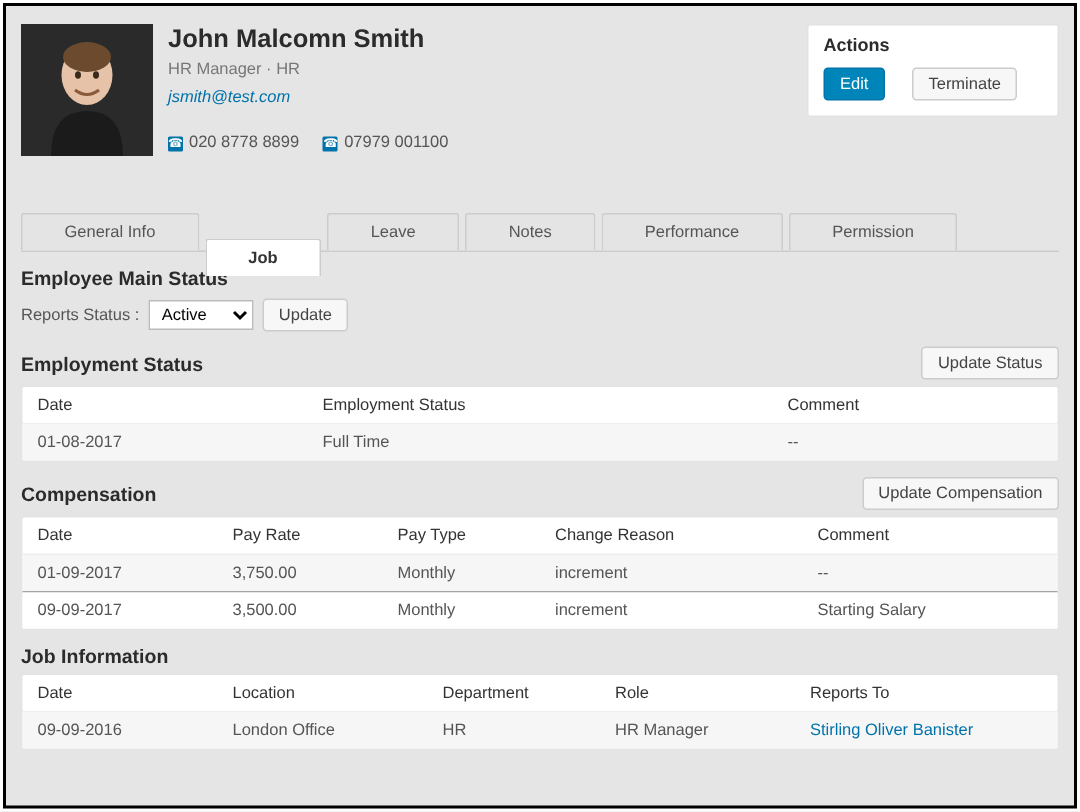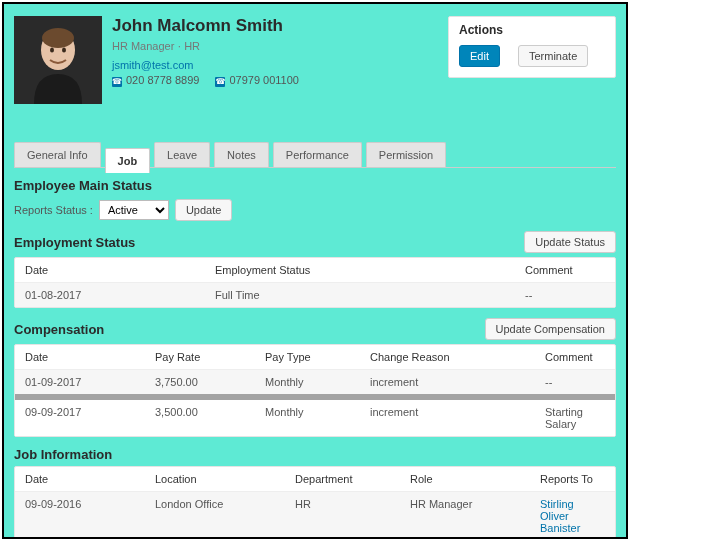--- a/index.html
+++ b/index.html
@@ -3,23 +3,23 @@
 <meta charset="utf-8">
 <style>
   * { box-sizing: border-box; margin: 0; padding: 0; }
   body {
     font-family: -apple-system, BlinkMacSystemFont, "Segoe UI", Arial, sans-serif;
     background: #fff;
     padding: 2px;
   }
   .frame {
     border: 2px solid #000;
-    width: 626px;
+    width: 716px;
     height: 537px;
-    background: #5eead4;
+    background: #e5e5e5;
     padding: 12px 10px;
     overflow: hidden;
   }
   .top {
     display: flex;
     align-items: flex-start;
     gap: 10px;
   }
   .avatar {
     width: 88px;
@@ -37,22 +37,23 @@
     margin-bottom: 4px;
   }
   .employee-sub {
     font-size: 11px;
     color: #777;
     margin-bottom: 3px;
   }
   .employee-email {
     font-size: 11px;
     color: #0073aa;
-    margin-bottom: 3px;
+    margin-bottom: 18px;
     display: inline-block;
+    font-style: italic;
   }
   .phones {
     display: flex;
     gap: 16px;
     font-size: 11px;
     color: #555;
   }
   .phone-icon {
     display:inline-block;
     width:10px; height:10px;
@@ -93,34 +94,34 @@
   }
   .btn-row { display:flex; gap:18px; }
   .tabs {
     display: flex;
     gap: 4px;
     margin-top: 38px;
     border-bottom: 1px solid #ccc;
   }
   .tab {
     font-size: 11px;
-    padding: 6px 12px;
+    padding: 6px 28px;
     background: #e4e4e4;
     border: 1px solid #ccc;
     border-bottom: none;
     color: #555;
     cursor: pointer;
     border-radius: 2px 2px 0 0;
   }
   .tab.active {
     background: #fff;
     font-weight: 600;
     color: #333;
     position: relative;
-    top: 6px;
+    top: 17px;
   }
   .section-header {
     display:flex;
     justify-content:space-between;
     align-items:center;
     margin-top: 10px;
     margin-bottom: 4px;
   }
   .section-title {
     font-size: 13px;
@@ -154,21 +155,21 @@
     display: flex;
     padding: 6px 10px;
     color: #333;
     font-weight: 500;
     border-bottom: 1px solid #eee;
   }
   .trow {
     display: flex;
     padding: 6px 10px;
     color: #555;
-    border-bottom: 6px solid #a3a3a3;
+    border-bottom: 1px solid #a3a3a3;
     background:#f6f6f6;
   }
   .trow.alt { background:#fff; }
   .trow:last-child { border-bottom:none; }
   .link { color:#0073aa; cursor:pointer; }
   
   .emp-c1{flex:0 0 190px;} .emp-c2{flex:0 0 310px;} .emp-c3{flex:1;}
   .comp-c1{flex:0 0 130px;} .comp-c2{flex:0 0 110px;} .comp-c3{flex:0 0 105px;} .comp-c4{flex:0 0 175px;} .comp-c5{flex:1;}
   .job-c1{flex:0 0 130px;} .job-c2{flex:0 0 140px;} .job-c3{flex:0 0 115px;} .job-c4{flex:0 0 130px;} .job-c5{flex:1;}
 </style>

